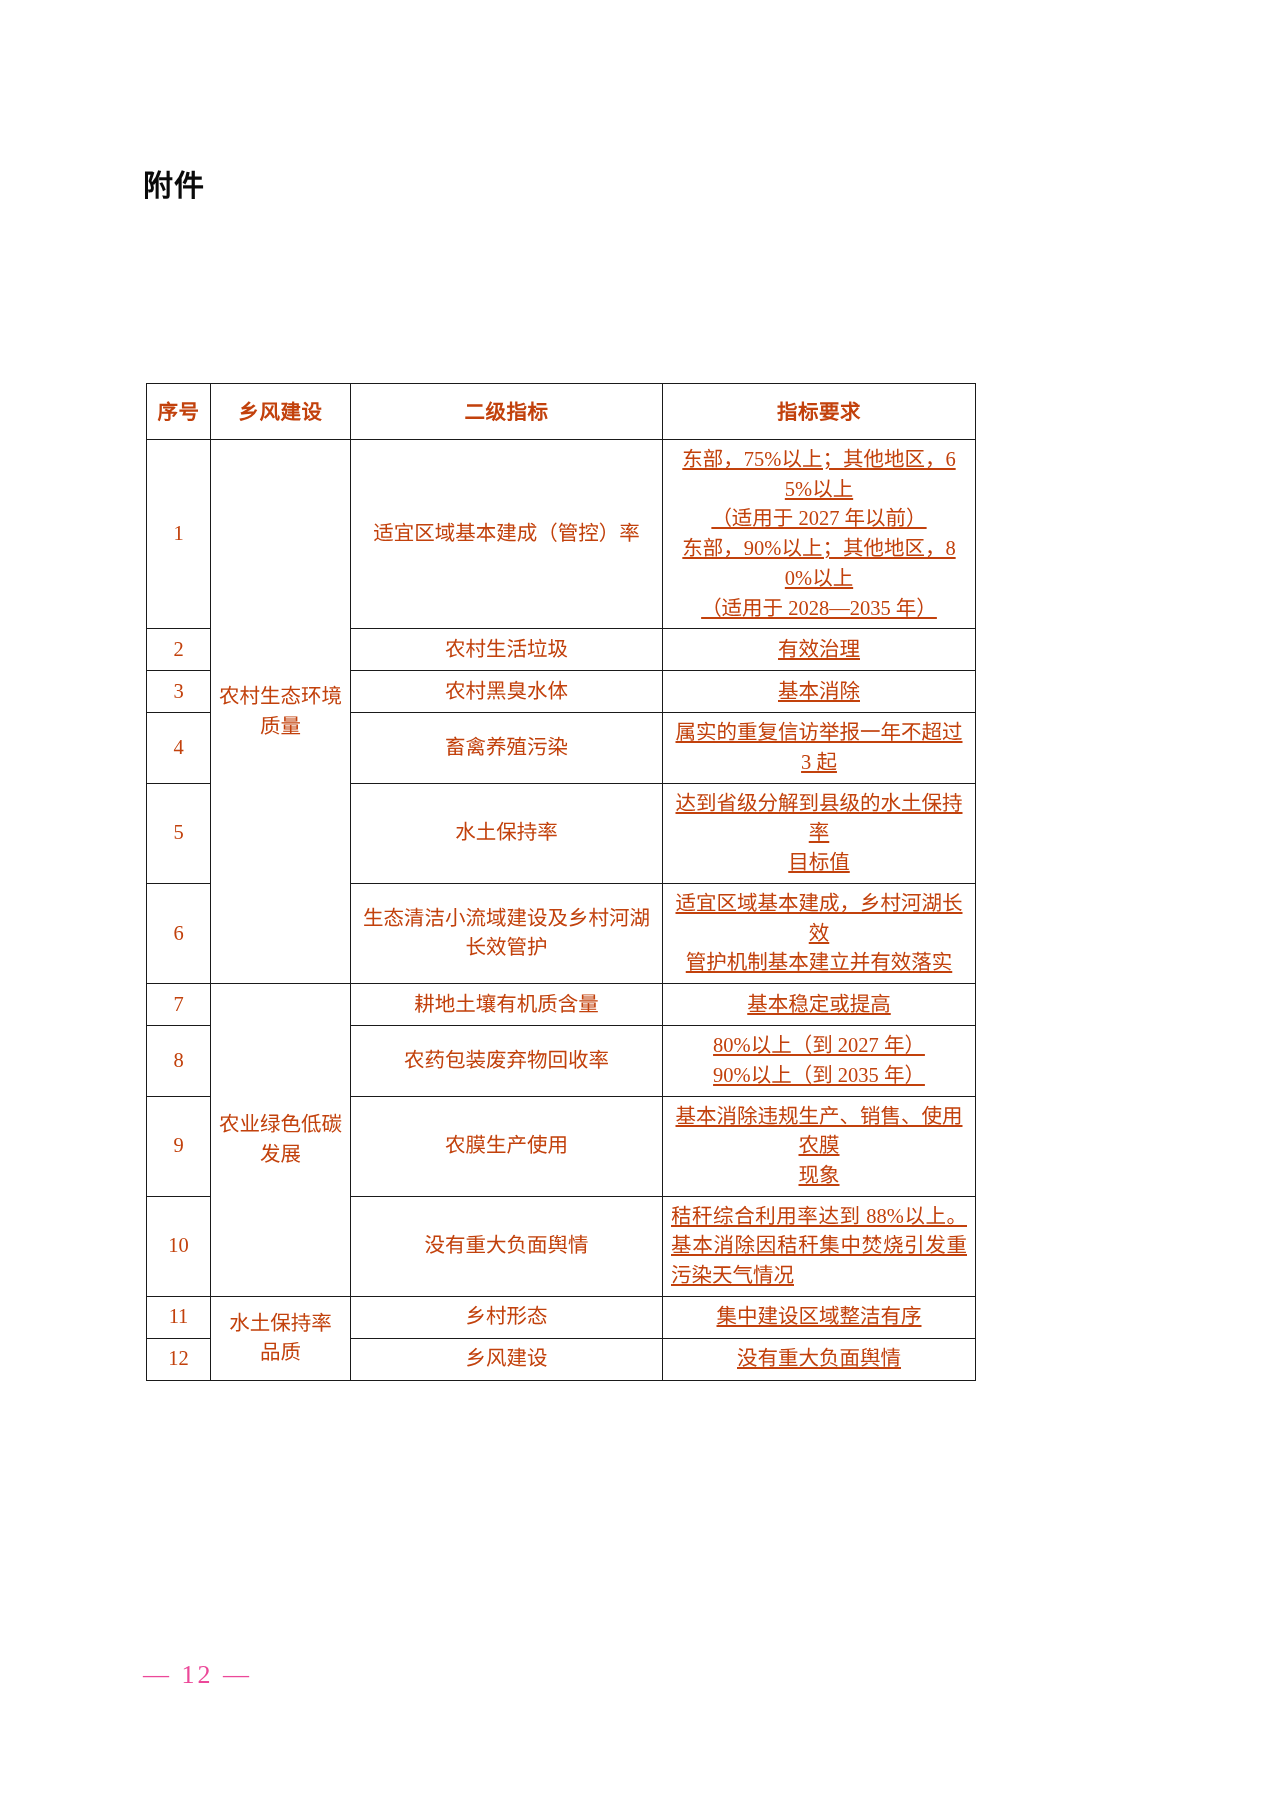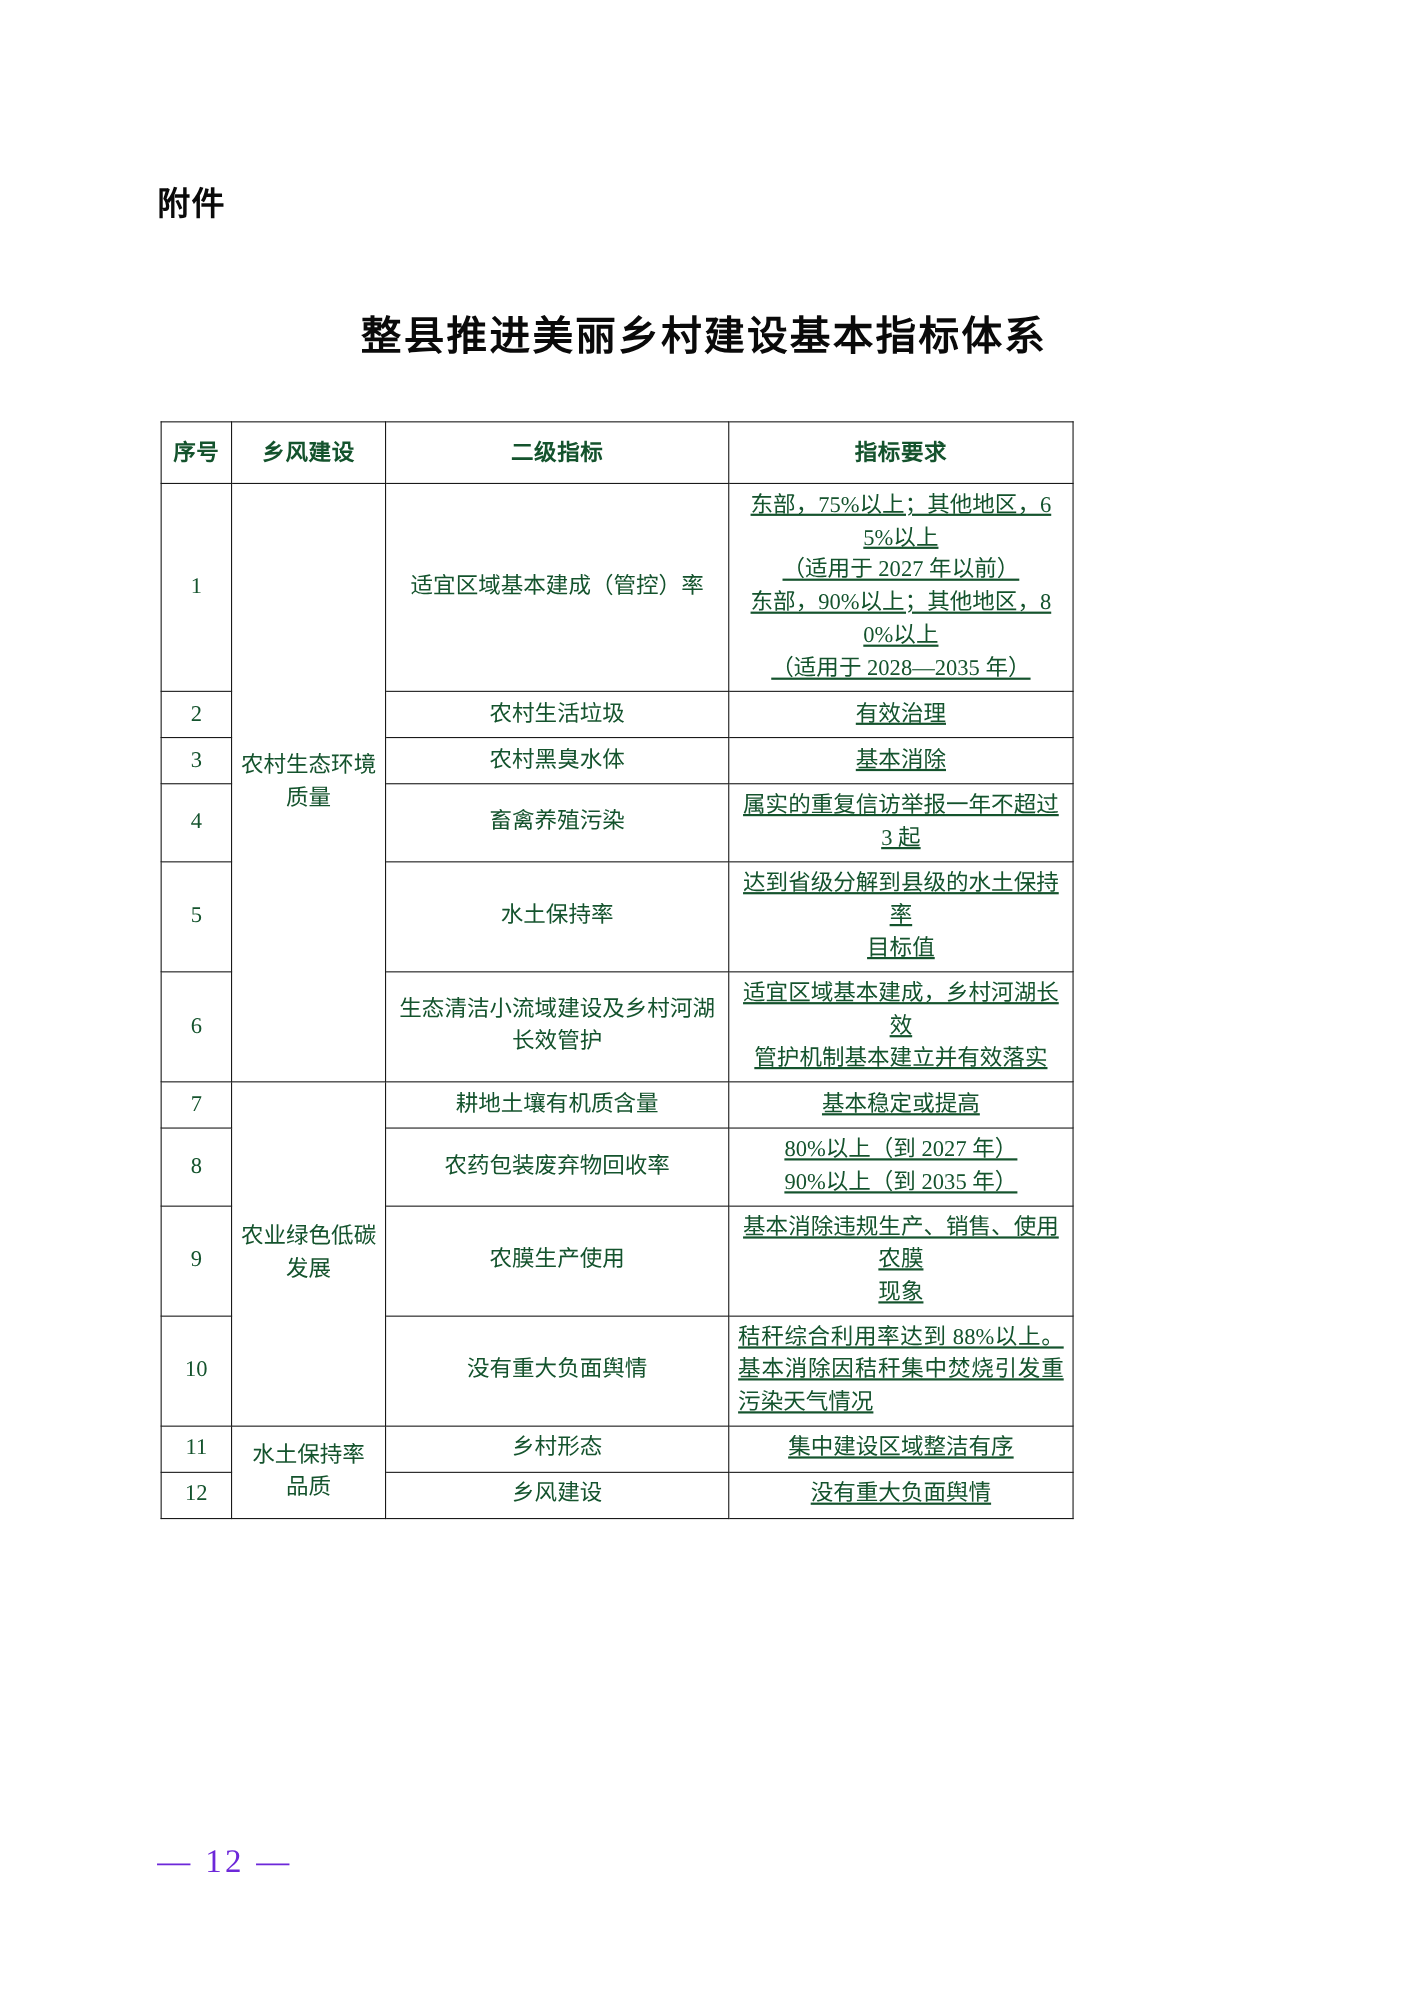--- a/index.html
+++ b/index.html
@@ -65,21 +65,21 @@
   }
   table.indicator-table td,
   table.indicator-table th {
     border: 1.4px solid #1a1a1a;
     padding: 5px 6px;
     vertical-align: middle;
     text-align: center;
     font-size: 20.5px;
     line-height: 1.45;
     font-weight: 400;
-    color: #14532d;
+    color: #c2410c;
     word-break: break-all;
   }
   table.indicator-table thead th {
     font-family: "Liberation Sans", "DejaVu Sans", sans-serif;
     font-weight: 700;
     font-size: 20.5px;
     letter-spacing: 0.5px;
     height: 45px;
   }
   .col-no    { width: 64px; }
@@ -104,35 +104,33 @@
     text-align: justify;
     text-align-last: left;
     padding: 0 2px;
   }
 
   
   .page-footer {
     position: absolute;
     left: 143px;
     top: 1660px;
-    font-size: 30px;
+    font-size: 26px;
     letter-spacing: 3px;
     font-family: "Liberation Serif", "DejaVu Serif", serif;
-    color: #6d28d9;
-    margin-top: 16px;
+    color: #ec4899;
   }
 </style>
 </head>
 <body>
 
 <div class="page">
 
   <div class="attach-label">附件</div>
 
-  <div class="doc-title">整县推进美丽乡村建设基本指标体系</div>
 
   <div class="table-wrap">
     <table class="indicator-table">
       <colgroup>
         <col class="col-no">
         <col class="col-lv1">
         <col class="col-lv2">
         <col class="col-req">
       </colgroup>
       <thead>

